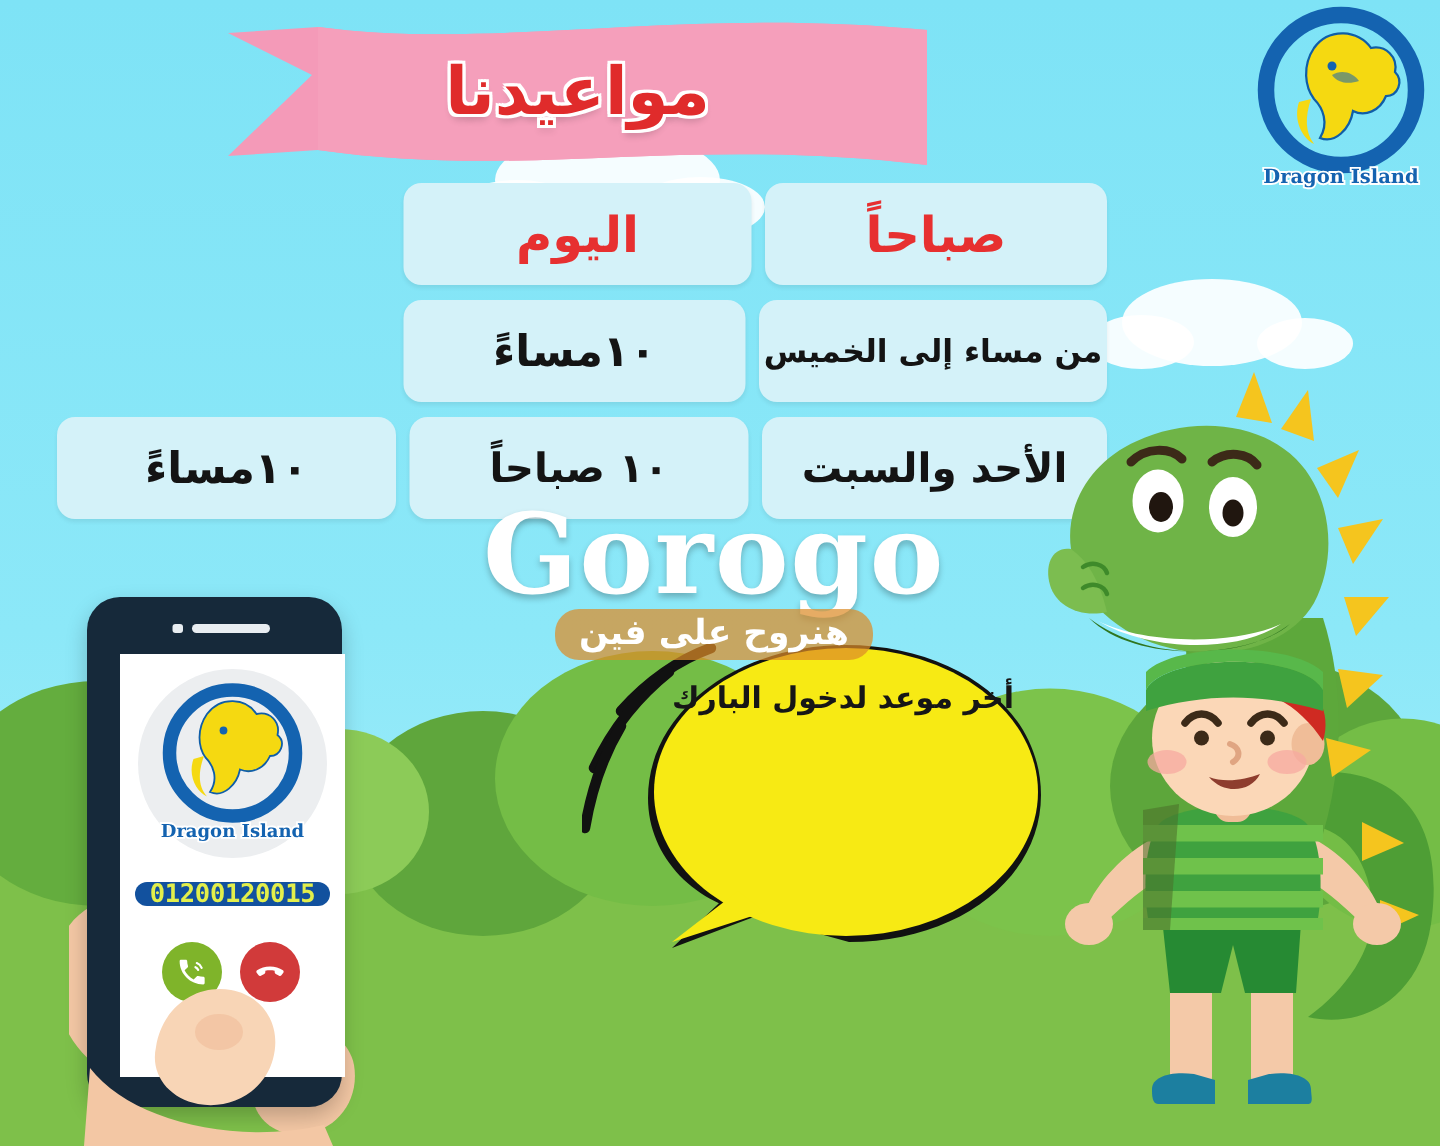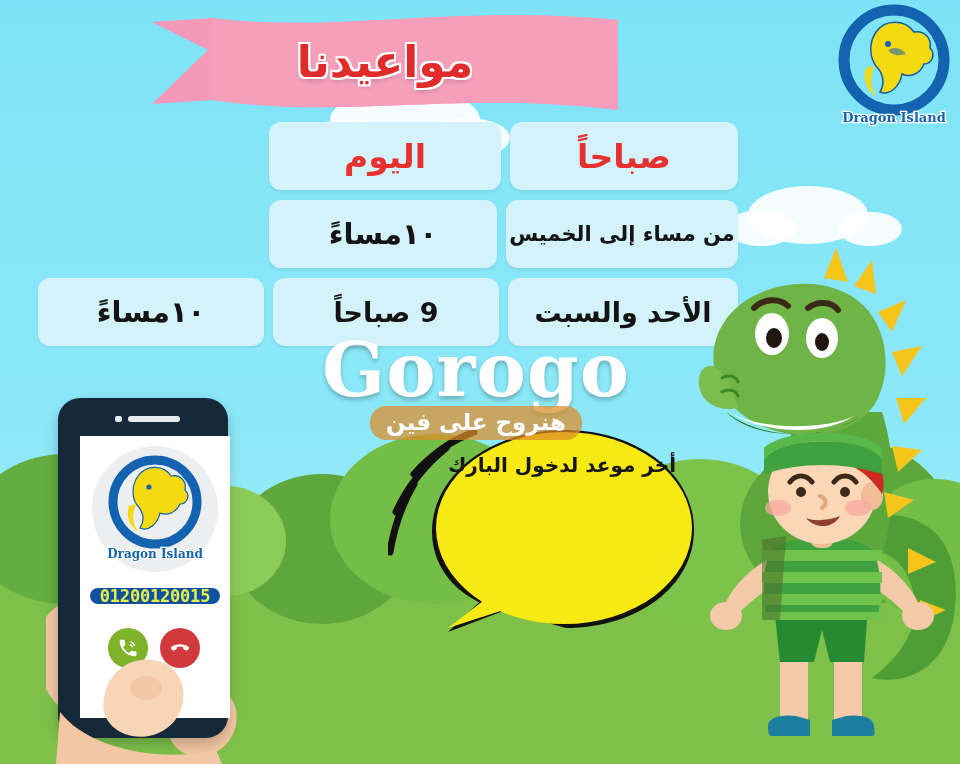--- a/index.html
+++ b/index.html
@@ -308,21 +308,21 @@
       <div class="cell day">اليوم</div>
     </div>
 
     <div class="srow brow r1">
       <div class="cell day">من مساء إلى الخميس</div>
       <div class="cell even">١٠مساءً</div>
     </div>
 
     <div class="srow brow r2">
       <div class="cell day">الأحد والسبت</div>
-      <div class="cell morn">9 صباحاً</div>
+      <div class="cell morn">١٠ صباحاً</div>
       <div class="cell even">١٠مساءً</div>
     </div>
 
   </div>
 
   <div class="dragon">
     <svg viewBox="0 0 270 470" width="270" height="470">
 
       <path d="M168 300 C236 290 268 330 258 400 C250 452 210 470 176 462 C206 440 224 410 218 380 C212 346 190 330 160 334 Z" fill="#4e9e35"></path>
 

